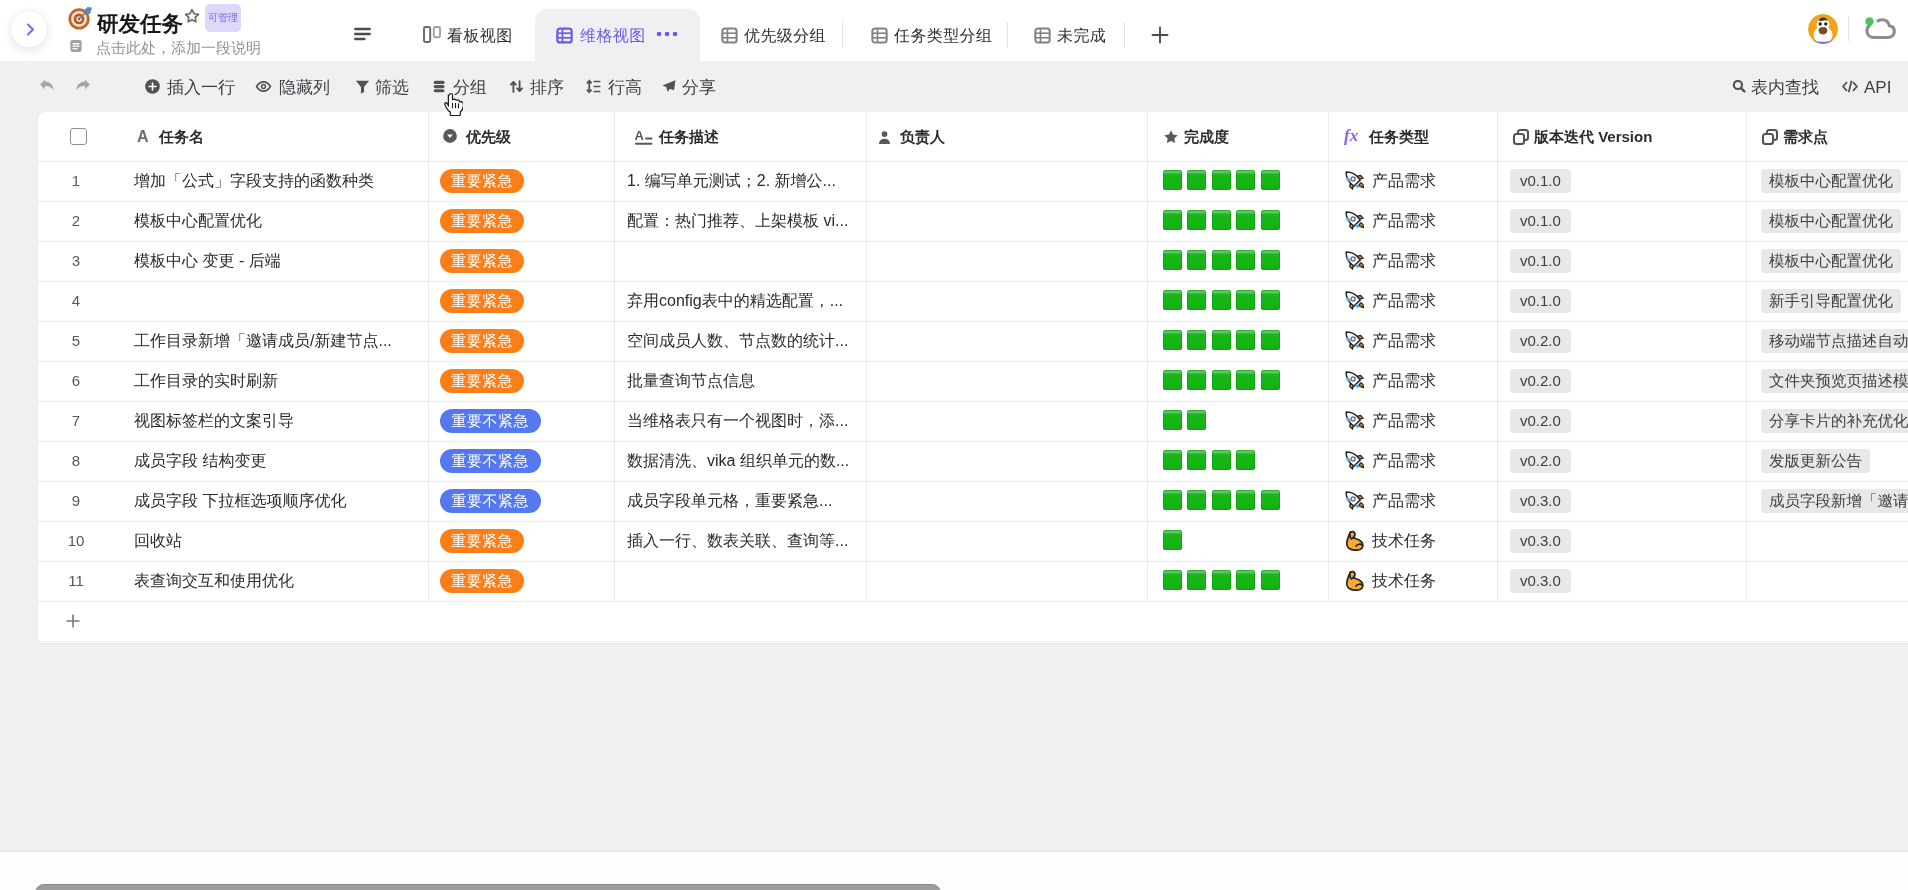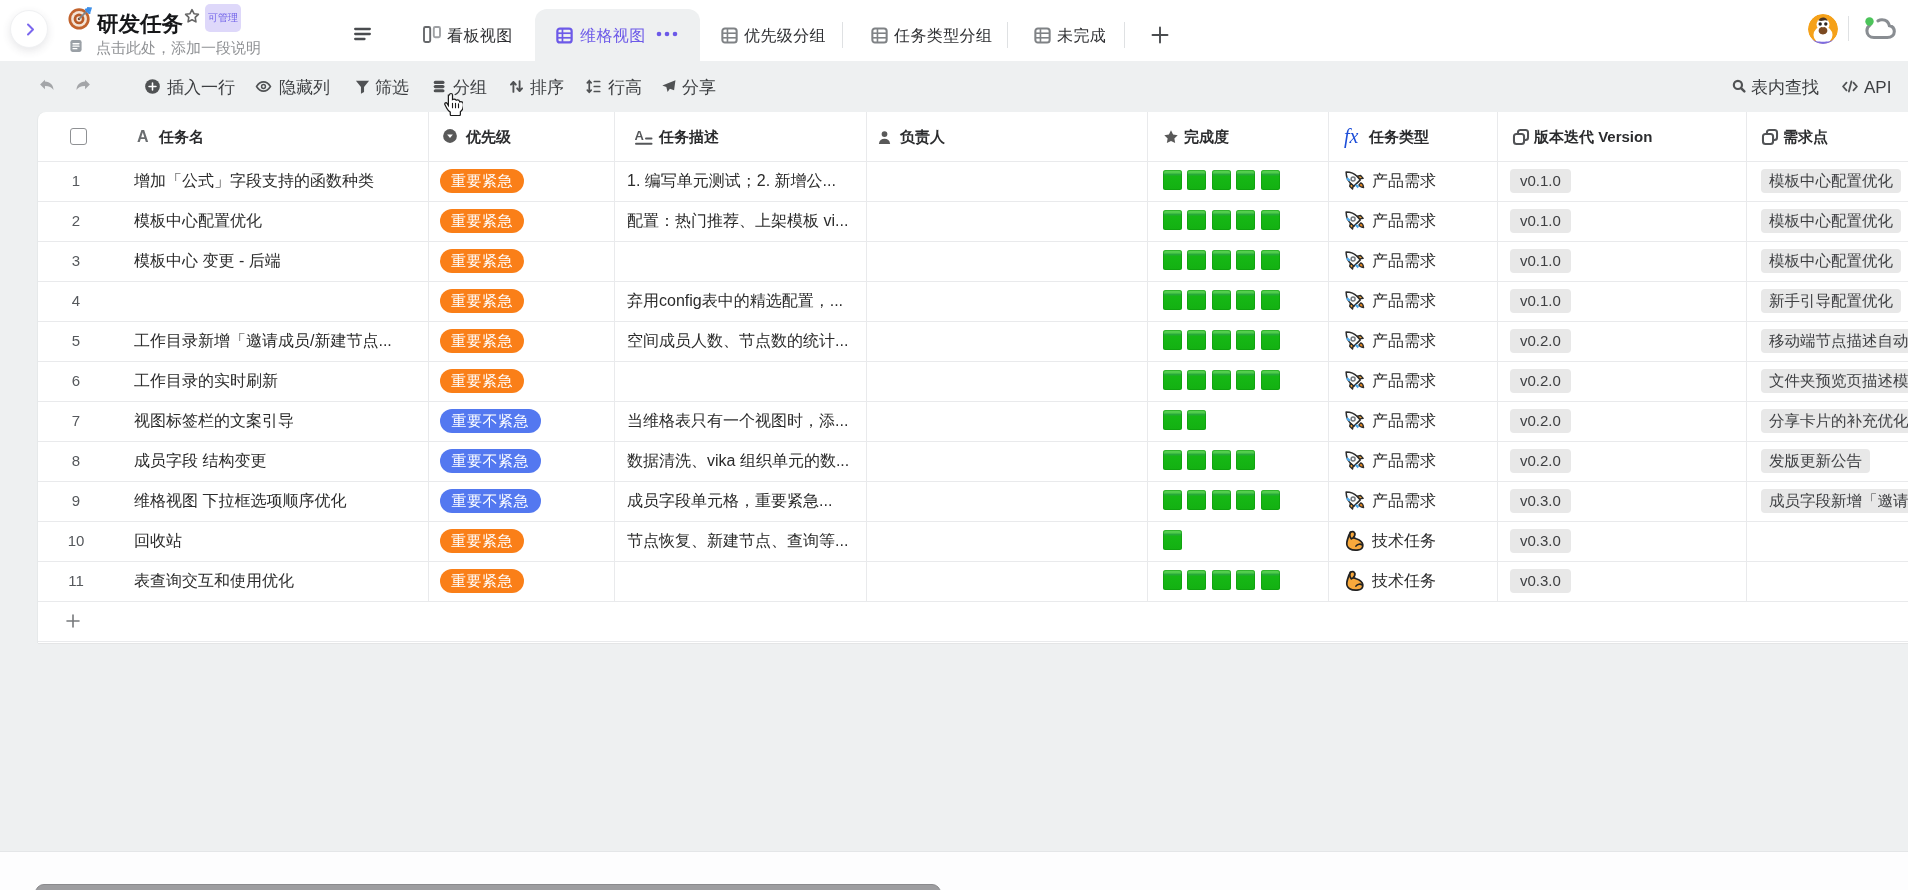--- a/index.html
+++ b/index.html
@@ -297,21 +297,21 @@
     </svg>
 <div class="abs hdrtxt" style="left:621px">任务描述</div>
 <svg class="abs" style="left:838px;top:17px;color:#595959;" width="17" height="17">
       <use href="#i-person"></use>
     </svg>
 <div class="abs hdrtxt" style="left:862px">负责人</div>
 <svg class="abs" style="left:1125px;top:17px;color:#595959;" width="16" height="16">
       <use href="#i-star"></use>
     </svg>
 <div class="abs hdrtxt" style="left:1146px">完成度</div>
-<div class="abs" style="left:1306px;top:0;font-size:20px;font-weight:400;font-style:italic;color:#1d4ed8;line-height:48px;font-family:'Liberation Serif',serif">fx</div>
+<div class="abs" style="left:1306px;top:0;font-size:17px;font-weight:700;font-style:italic;color:#8b5cf6;line-height:48px;font-family:'Liberation Serif',serif">fx</div>
 <div class="abs hdrtxt" style="left:1331px">任务类型</div>
 <svg class="abs" style="left:1474px;top:16px;color:#515356;" width="18" height="18">
       <use href="#i-copy2"></use>
     </svg>
 <div class="abs hdrtxt" style="left:1496px">版本迭代 Version</div>
 <svg class="abs" style="left:1723px;top:16px;color:#515356;" width="18" height="18">
       <use href="#i-copy2"></use>
     </svg>
 <div class="abs hdrtxt" style="left:1745px">需求点</div>
 <div class="vline" style="left:390px"></div>
@@ -414,20 +414,21 @@
         <use href="#i-rocket"></use>
       </svg>
 <div class="ttext abs" style="left:1334px">产品需求</div>
 <div class="tag vtag" style="left:1472px">v0.2.0</div>
 <div class="tag ntag" style="left:1723px">移动端节点描述自动化</div>
 </div>
 <div class="abs" style="left:0;top:249px;width:1870px;height:40px">
 <div class="rownum" style="left:8px">6</div>
 <div class="cell" style="left:96px;width:288px">工作目录的实时刷新</div>
 <div class="badge o" style="left:402px">重要紧急</div>
+<div class="cell" style="left:589px;width:235px">批量查询节点信息</div>
 <div class="sq" style="left:1125px"></div>
 <div class="sq" style="left:1149px"></div>
 <div class="sq" style="left:1174px"></div>
 <div class="sq" style="left:1198px"></div>
 <div class="sq" style="left:1223px"></div>
 <svg class="abs" style="left:1305px;top:8px;color:#595959;" width="24" height="24">
         <use href="#i-rocket"></use>
       </svg>
 <div class="ttext abs" style="left:1334px">产品需求</div>
 <div class="tag vtag" style="left:1472px">v0.2.0</div>
@@ -458,40 +459,40 @@
 <div class="sq" style="left:1198px"></div>
 <svg class="abs" style="left:1305px;top:8px;color:#595959;" width="24" height="24">
         <use href="#i-rocket"></use>
       </svg>
 <div class="ttext abs" style="left:1334px">产品需求</div>
 <div class="tag vtag" style="left:1472px">v0.2.0</div>
 <div class="tag ntag" style="left:1723px">发版更新公告</div>
 </div>
 <div class="abs" style="left:0;top:369px;width:1870px;height:40px">
 <div class="rownum" style="left:8px">9</div>
-<div class="cell" style="left:96px;width:288px">维格视图 下拉框选项顺序优化</div>
+<div class="cell" style="left:96px;width:288px">成员字段 下拉框选项顺序优化</div>
 <div class="badge b" style="left:402px">重要不紧急</div>
 <div class="cell" style="left:589px;width:235px">成员字段单元格，重要紧急...</div>
 <div class="sq" style="left:1125px"></div>
 <div class="sq" style="left:1149px"></div>
 <div class="sq" style="left:1174px"></div>
 <div class="sq" style="left:1198px"></div>
 <div class="sq" style="left:1223px"></div>
 <svg class="abs" style="left:1305px;top:8px;color:#595959;" width="24" height="24">
         <use href="#i-rocket"></use>
       </svg>
 <div class="ttext abs" style="left:1334px">产品需求</div>
 <div class="tag vtag" style="left:1472px">v0.3.0</div>
 <div class="tag ntag" style="left:1723px">成员字段新增「邀请成</div>
 </div>
 <div class="abs" style="left:0;top:409px;width:1870px;height:40px">
 <div class="rownum" style="left:8px">10</div>
 <div class="cell" style="left:96px;width:288px">回收站</div>
 <div class="badge o" style="left:402px">重要紧急</div>
-<div class="cell" style="left:589px;width:235px">节点恢复、新建节点、查询等...</div>
+<div class="cell" style="left:589px;width:235px">插入一行、数表关联、查询等...</div>
 <div class="sq" style="left:1125px"></div>
 <svg class="abs" style="left:1305px;top:8px;color:#595959;" width="24" height="24">
         <use href="#i-biceps"></use>
       </svg>
 <div class="ttext abs" style="left:1334px">技术任务</div>
 <div class="tag vtag" style="left:1472px">v0.3.0</div>
 </div>
 <div class="abs" style="left:0;top:449px;width:1870px;height:40px">
 <div class="rownum" style="left:8px">11</div>
 <div class="cell" style="left:96px;width:288px">表查询交互和使用优化</div>

